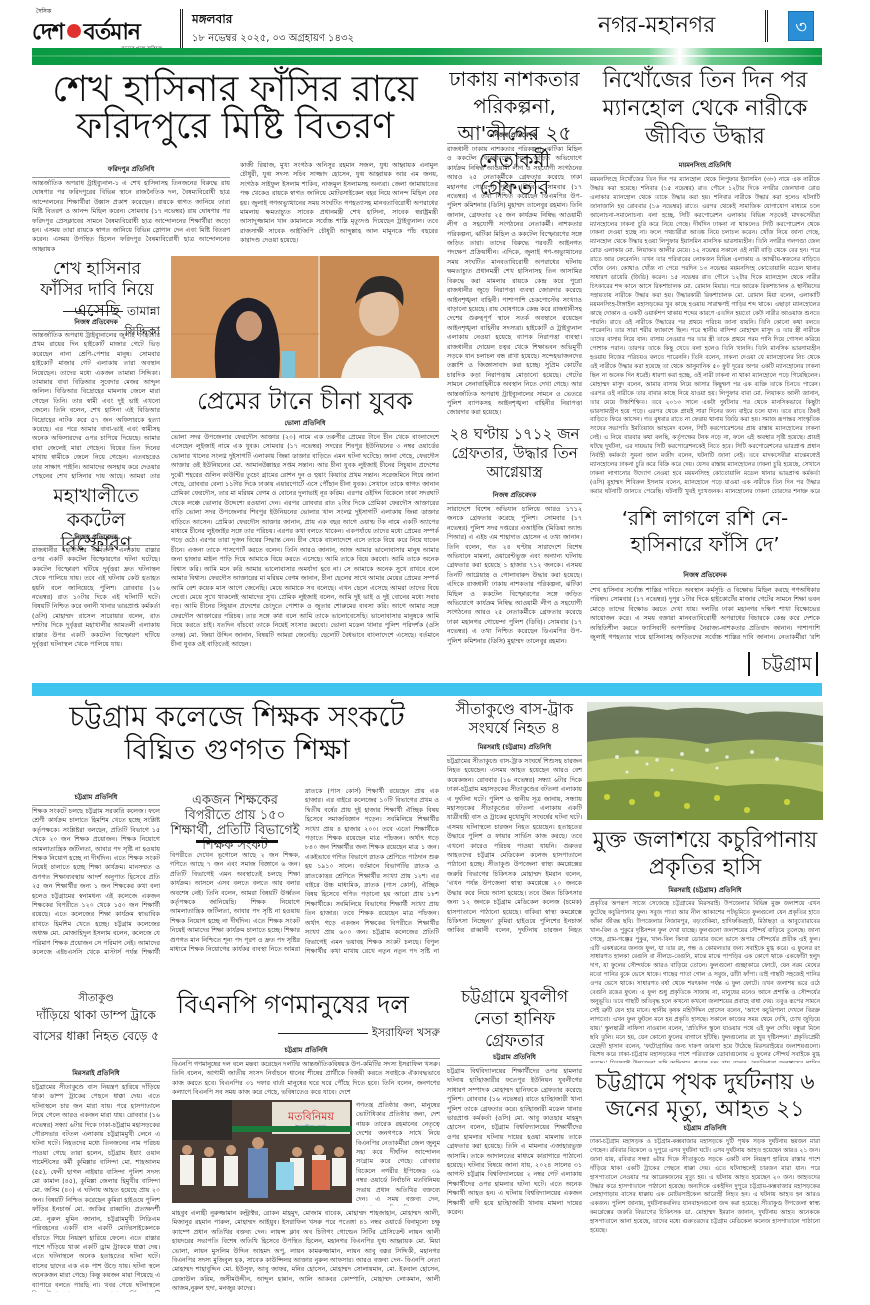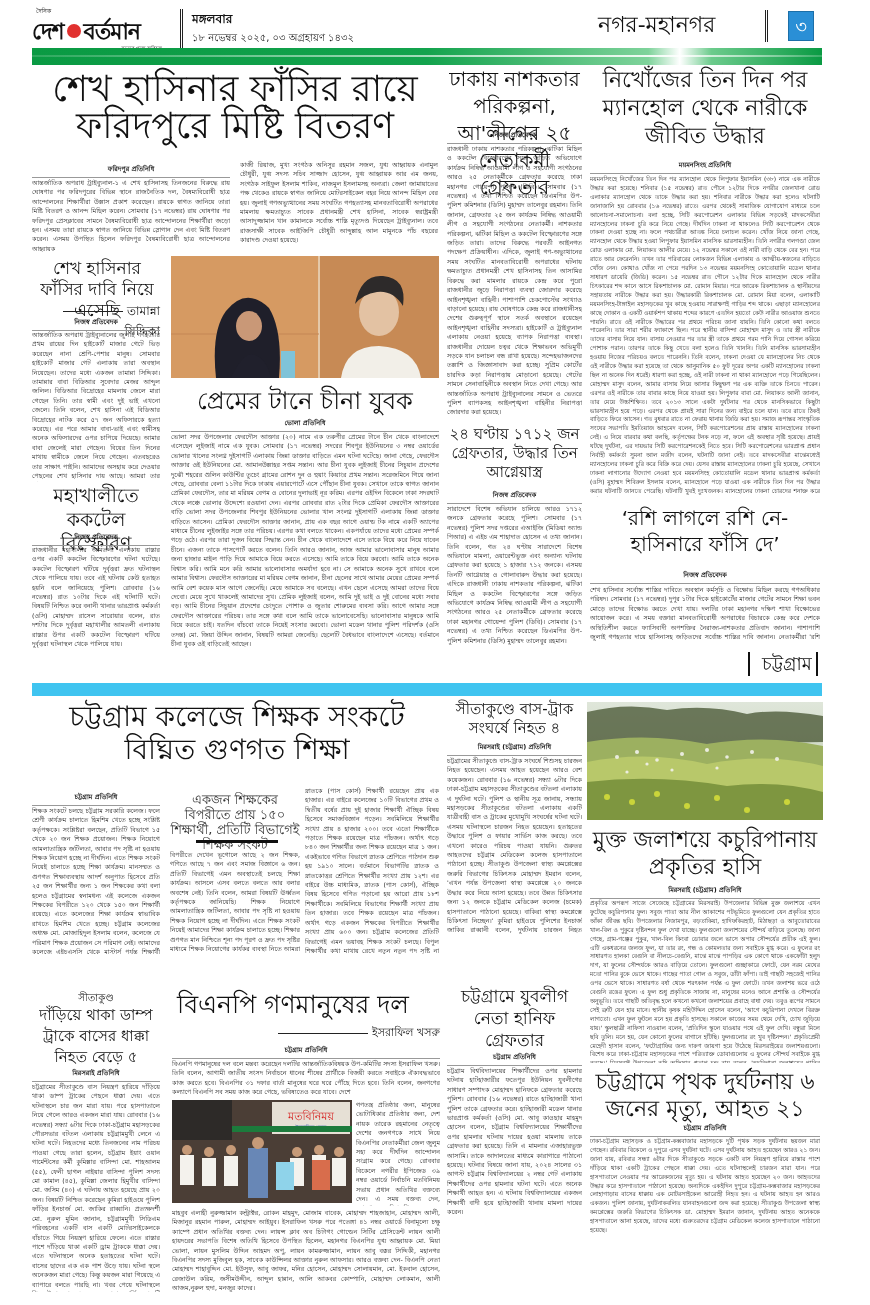--- a/index.html
+++ b/index.html
@@ -157,21 +157,21 @@
 <div class="abs body" style="left:590px;top:899px;width:230px;height:164px;font-size:5.9px;line-height:8.9px;">প্রকৃতির অপরূপ সাজে সেজেছে চট্টগ্রামের মিরসরাই। উপজেলার বিভিন্ন মুক্ত জলাশয়ে এখন ফুটেছে কচুরিপানার ফুল। সবুজ পাতা আর নীল আকাশের পটভূমিতে ফুলগুলো যেন প্রকৃতির হাতে আঁকা জীবন্ত ছবি। উপজেলার নিজামপুর, বড়তাকিয়া, হাদিফকিরহাট, মিঠাছড়া ও আবুতোরাবের খাল-বিল ও পুকুরে দৃষ্টিনন্দন ফুল দেখা যাচ্ছে। ফুলগুলো জলাশয়ের সৌন্দর্য বাড়িয়ে তুলেছে। জানা গেছে, গ্রাম-গঞ্জের পুকুর, খাল-বিল কিংবা ডোবার জলে ভাসে অপার সৌন্দর্যের প্রতীক এই ফুল। এটি একধরনের জলজ ফুল, যা তার রং, গন্ধ ও কোমলতার জন্য সবাইকে মুগ্ধ করে। এ ফুলের রং সাধারণত হালকা বেগুনি বা নীলচে-বেগুনি, মাঝে মাঝে পাপড়ির এক কোণে থাকে একফোঁটা হলুদ দাগ, যা ফুলের সৌন্দর্যকে আরও বাড়িয়ে তোলে। ফুলগুলো গুচ্ছাকারে ফোটে, যেন নরম মেঘের মতো পানির বুকে ভেসে থাকে। গাছের পাতা গোল ও সবুজ, ডাঁটা ফাঁপা। তাই গাছটি সহজেই পানির ওপর ভেসে থাকে। সাধারণত বর্ষা থেকে শরৎকাল পর্যন্ত এ ফুল ফোটে। তখন জলাশয় ভরে ওঠে বেগুনি রঙের ফুলে। এ ফুল শুধু প্রকৃতিকে সাজায় না, মানুষের মনেও আনে প্রশান্তি ও সৌন্দর্যের অনুভূতি। তবে গাছটি অতিবৃদ্ধ হলে কখনো কখনো জলাশয়ের প্রবাহে বাধা দেয়। তবুও রূপের সামনে সেই ত্রুটি যেন হার মানে। স্থানীয় কৃষক মহিউদ্দিন হোসেন বলেন, 'আগে কচুরিপানা দেখলে বিরক্ত লাগতো। এখন ফুল ফুটলে মনে হয় প্রকৃতি হাসছে। সকালে কাজের সময় থেমে দেখি, চোখ জুড়িয়ে যায়।' স্কুলছাত্রী নাফিসা নাওয়াল বলেন, 'প্রতিদিন স্কুলে যাওয়ার পথে এই ফুল দেখি। বন্ধুরা মিলে ছবি তুলি। মনে হয়, যেন কোনো ফুলের বাগানে হাঁটছি। ফুলগুলোর রং খুব দৃষ্টিনন্দন।' প্রকৃতিপ্রেমী মেহেদী হাসান বলেন, 'ফটোগ্রাফির জন্য দারুণ জায়গা হয়ে উঠেছে মিরসরাইয়ের জলাশয়গুলো। বিশেষ করে ঢাকা-চট্টগ্রাম মহাসড়কের পাশে পরিত্যাক্ত ডোবাগুলোয় এ ফুলের সৌন্দর্য সবাইকে মুগ্ধ করছে।' মিরসরাই উপজেলা কৃষি অফিসার প্রতাপ চন্দ্র রায় বলেন, 'কচুরিপানা জলাশয়ের পানির প্রবাহে কিছুটা বাধা সৃষ্টি করলেও এর ফুল আমাদের পরিবেশের প্রাকৃতিক ভারসাম্যের অংশ। নিয়ন্ত্রিতভাবে এটি রক্ষা করা গেলে প্রকৃতির সৌন্দর্য যেমন বাড়বে, তেমনই জলজ প্রাণীর আশ্রয়ও সংরক্ষিত থাকবে।'</div>
 
 <div class="abs hl" style="left:447px;top:985px;width:135px;font-size:17px;line-height:22px;">চট্টগ্রামে যুবলীগ নেতা হানিফ গ্রেফতার</div>
 <div class="abs byline" style="left:447px;top:1052px;width:135px;">চট্টগ্রাম প্রতিনিধি</div>
 <div class="abs body" style="left:447px;top:1066px;width:135px;height:226px;">চট্টগ্রাম বিশ্ববিদ্যালয়ের শিক্ষার্থীদের ওপর হামলার ঘটনায় হাটহাজারীর ফতেপুর ইউনিয়ন যুবলীগের সাধারণ সম্পাদক মোহাম্মদ হানিফকে গ্রেফতার করেছে পুলিশ। রোববার (১৬ নভেম্বর) রাতে হাটহাজারী থানা পুলিশ তাকে গ্রেফতার করে। হাটহাজারী মডেল থানার ভারপ্রাপ্ত কর্মকর্তা (ওসি) মো. আবু কাওছার মাহমুদ হোসেন বলেন, চট্টগ্রাম বিশ্ববিদ্যালয়ের শিক্ষার্থীদের ওপর হামলার ঘটনায় দায়ের হওয়া মামলায় তাকে গ্রেফতার করা হয়েছে। তিনি এ মামলার এজাহারভুক্ত আসামি। তাকে আদালতের মাধ্যমে কারাগারে পাঠানো হয়েছে। ঘটনার বিষয়ে জানা যায়, ২০২৪ সালের ৩১ আগস্ট চট্টগ্রাম বিশ্ববিদ্যালয়ের ২ নম্বর গেট এলাকায় শিক্ষার্থীদের ওপর হামলার ঘটনা ঘটে। এতে অনেক শিক্ষার্থী আহত হন। এ ঘটনায় বিশ্ববিদ্যালয়ের একজন শিক্ষার্থী বাদী হয়ে হাটহাজারী থানায় মামলা দায়ের করেন।</div>
 
 <div class="abs" style="left:32px;top:990px;width:128px;font-family:'DejaVu Sans',sans-serif;font-size:10px;display:flex;align-items:center;flex-direction:column;">
   <span>সীতাকুণ্ড</span>
   <span style="flex:1;height:1px;background:#111;margin-left:4px;"></span>
 </div>
-<div class="abs hl" style="left:32px;top:1005px;width:128px;font-size:15px;line-height:21px;">দাঁড়িয়ে থাকা ডাম্প ট্রাকে বাসের ধাক্কা নিহত বেড়ে ৫</div>
+<div class="abs hl" style="left:32px;top:1005px;width:128px;font-size:12px;line-height:21px;">দাঁড়িয়ে থাকা ডাম্প ট্রাকে বাসের ধাক্কা নিহত বেড়ে ৫</div>
 <div class="abs byline" style="left:32px;top:1068px;width:128px;">মিরসরাই প্রতিনিধি</div>
 <div class="abs body" style="left:32px;top:1082px;width:128px;height:210px;">চট্টগ্রামের সীতাকুণ্ডে বাস নিয়ন্ত্রণ হারিয়ে দাঁড়িয়ে থাকা ডাম্প ট্রাকের পেছনে ধাক্কা দেয়। এতে ঘটনাস্থলে চার জন মারা যায়। পরে হাসপাতালে নিয়ে গেলে আরও একজন মারা যায়। রোববার (১৬ নভেম্বর) সন্ধ্যা ৬টার দিকে ঢাকা-চট্টগ্রাম মহাসড়কের পৌরসভার বটতল এলাকায় চট্টগ্রামমুখী লেনে এ ঘটনা ঘটে। নিহতদের মধ্যে তিনজনের নাম পরিচয় পাওয়া গেছে তারা হলেন, চট্টগ্রাম ইয়াং ওয়ান গার্মেন্টসের কর্মী কুমিল্লার বাসিন্দা মো. শাহআলম (৫৫), ফেনী ছাগল নাইয়ার বাসিন্দা পুলিশ সদস্য মো কামাল (৪৫), কুমিল্লা জেলার হিমুখীর বাসিন্দা মো. জসিম (৪০) এ ঘটনায় আহত হয়েছে প্রায় ২০ জন। বিষয়টি নিশ্চিত করেছেন কুমিরা হাইওয়ে পুলিশ ফাঁড়ির ইনচার্জ মো. জাকির রাব্বানি। প্রত্যক্ষদর্শী মো. নুরুল মুমিন জানান, চট্টগ্রামমুখী সিডিএম পরিবহনের একটি বাস একটি মোটরসাইকেলকে বাঁচাতে গিয়ে নিয়ন্ত্রণ হারিয়ে ফেলে। এতে রাস্তার পাশে দাঁড়িয়ে থাকা একটি ড্রাম ট্রাককে ধাক্কা দেয়। এতে ঘটনাস্থলে অনেক হতাহতের ঘটনা ঘটে। বাসের ছাদের এক এক পাশ উড়ে যায়। ঘটনা স্থলে অনেকজন মারা গেছে। কিন্তু কয়জন মারা গিয়েছে এ ব্যাপারে বলতে পারছি না। খবর পেয়ে ঘটনাস্থলে গিয়ে উদ্ধার কাজ শুরু করেন ফায়ার সার্ভিসে একটি টিম।</div>
 
 <div class="abs hl" style="left:159px;top:990px;width:268px;font-size:25px;line-height:30px;">বিএনপি গণমানুষের দল</div>
 <div class="abs author-line" style="left:172px;top:1024px;width:268px;font-size:11px;"><span class="dash" style="width:90px;"></span><span>ইসরাফিল খসরু</span></div>
 <div class="abs byline" style="left:172px;top:1045px;width:268px;">চট্টগ্রাম প্রতিনিধি</div>
 <div class="abs body" style="left:172px;top:1059px;width:268px;height:38px;">বিএনপি গণমানুষের দল বলে মন্তব্য করেছেন দলটির আন্তর্জাতিকবিষয়ক উপ-কমিটির সদস্য ইসরাফিল খসরু। তিনি বলেন, আগামী জাতীয় সংসদ নির্বাচনে ধানের শীষের প্রার্থীকে বিজয়ী করতে সবাইকে ঐক্যবদ্ধভাবে কাজ করতে হবে। বিএনপির ৩১ দফার বার্তা মানুষের ঘরে ঘরে পৌঁছে দিতে হবে। তিনি বলেন, জনগণের কল্যাণে বিএনপি সব সময় কাজ করে গেছে, ভবিষ্যতেও করে যাবে। দেশে</div>
 <div class="abs photo" style="left:172px;top:1100px;width:180px;height:103px;background:#3a3a3a;">
   <svg width="180" height="103" viewBox="0 0 180 103">
     <rect width="180" height="103" fill="#4b3e36"></rect>

